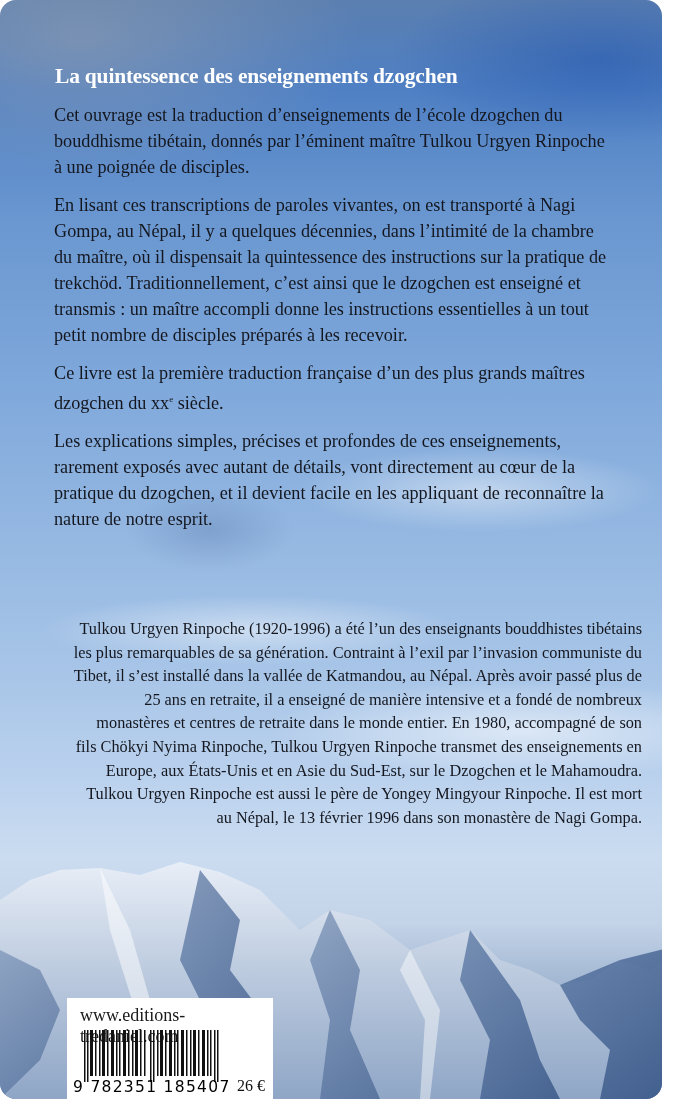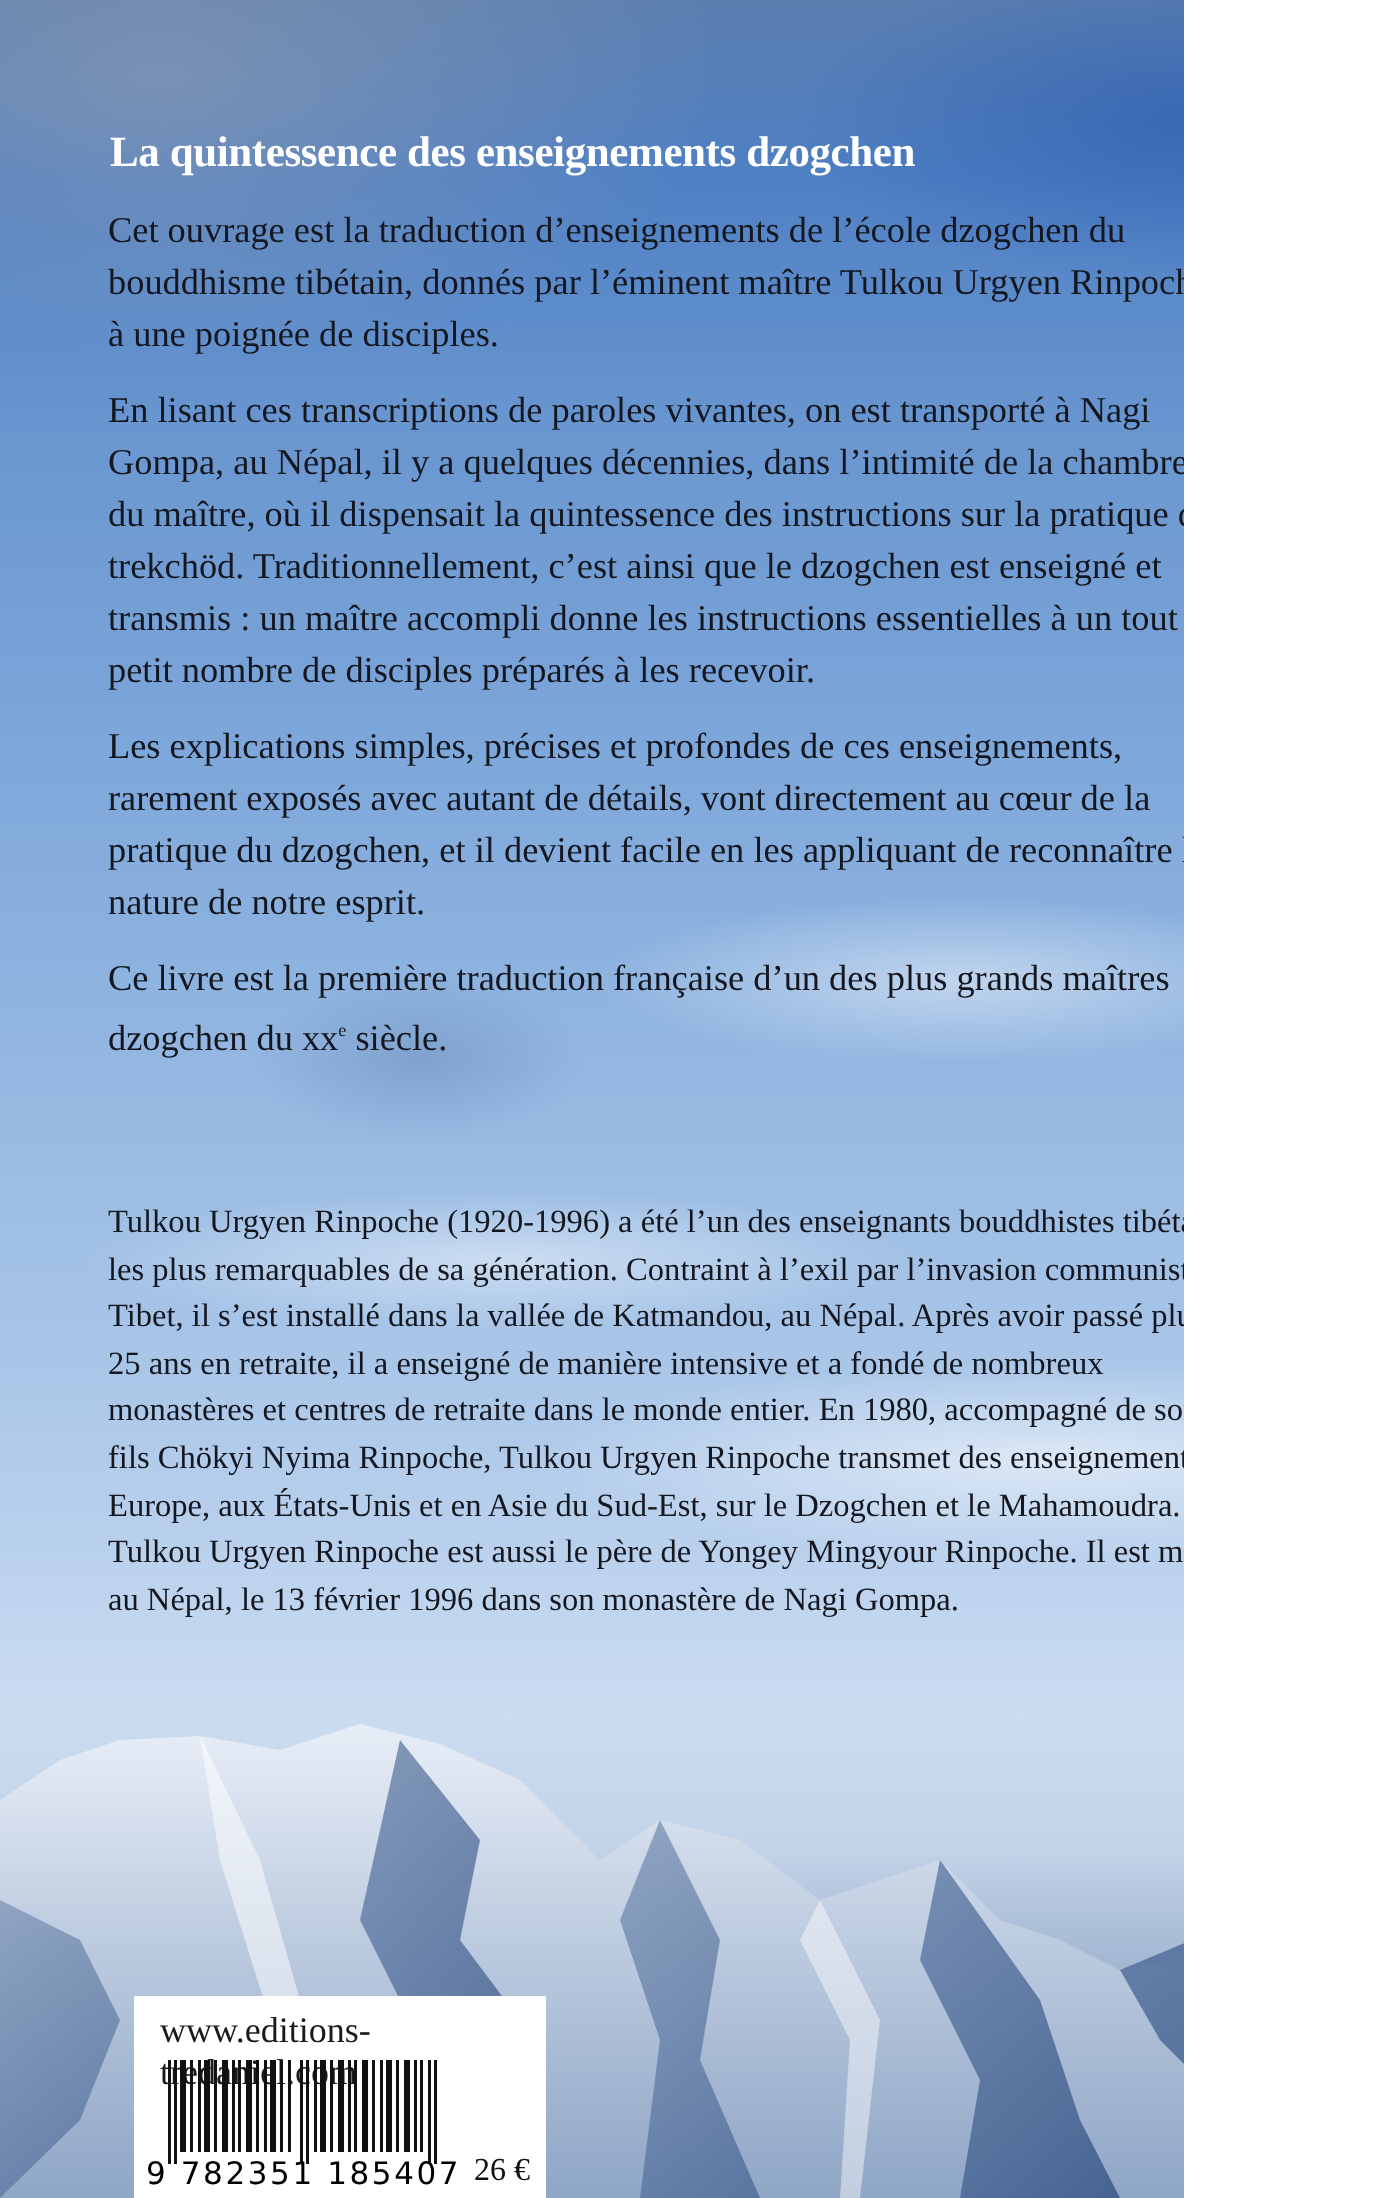--- a/index.html
+++ b/index.html
@@ -1,35 +1,35 @@
 <!DOCTYPE html>
 <html><head>
 <meta charset="utf-8">
 <style>
   html, body { margin:0; padding:0; }
   body { width:700px; height:1099px; overflow:hidden; position:relative;
     font-family:"Liberation Serif","DejaVu Serif",serif; }
-  .cover { position:absolute; left:0; top:0; width:592px; height:1099px; overflow:hidden;
-    background: linear-gradient(180deg, #5b7fb0 0%, #4f80c4 8%, #6a97d0 20%, #7fa8db 35%, #96b9e2 50%, #a9c6e8 62%, #bdd3ee 72%, #cbdcf0 78%, #c3d3e8 84%, #9fb4d0 90%, #7e97bb 96%, #6f88ae 100%); }
+  .cover { position:absolute; left:0; top:0; width:662px; height:1099px; overflow:hidden;
+    background: linear-gradient(180deg, #5b7fb0 0%, #4f80c4 8%, #6a97d0 20%, #7fa8db 35%, #96b9e2 50%, #a9c6e8 62%, #bdd3ee 72%, #cbdcf0 78%, #c3d3e8 84%, #9fb4d0 90%, #7e97bb 96%, #6f88ae 100%); border-radius: 16px; }
   .cover::before { content:""; position:absolute; left:0; top:0; width:700px; height:300px;
     background: radial-gradient(ellipse 400px 200px at 80px 40px, rgba(150,160,175,0.55), rgba(150,160,175,0) 70%),
                 radial-gradient(ellipse 300px 120px at 600px 60px, rgba(30,80,170,0.5), rgba(30,80,170,0) 70%); }
   .clouds { position:absolute; left:0; top:430px; width:700px; height:360px;
     background: radial-gradient(ellipse 260px 60px at 480px 60px, rgba(255,255,255,0.45), rgba(255,255,255,0) 70%),
                 radial-gradient(ellipse 300px 50px at 250px 200px, rgba(255,255,255,0.45), rgba(255,255,255,0) 70%),
                 radial-gradient(ellipse 360px 70px at 520px 300px, rgba(255,255,255,0.55), rgba(255,255,255,0) 70%),
                 radial-gradient(ellipse 120px 60px at 210px 100px, rgba(90,120,170,0.35), rgba(90,120,170,0) 70%); }
   .mountains { position:absolute; left:0; top:860px; width:700px; height:239px; }
   .title { position:absolute; left:55px; top:64px; margin:0; font-size:21.5px; font-weight:bold;
     color:#ffffff; letter-spacing:-0.2px; }
   .text-block { position:absolute; left:54px; width:560px; font-size:18.2px; line-height:26px;
     color:#14171f; margin:0; }
   .text-block p { margin:0 0 12px 0; }
   .bio { position:absolute; left:54px; top:599px; width:570px; font-size:16.3px; line-height:23.6px;
-    color:#14171f; margin:0; }
+    color:#14171f; margin:18px;text-align:right; }
   sup { font-size:9px; vertical-align:7px; }
   .barcode-box { position:absolute; left:67px; top:998px; width:206px; height:101px; background:#ffffff; }
   .url { position:absolute; left:13px; top:7px; font-size:18px; color:#1a1a1a; }
   .bars { position:absolute; left:17px; top:32px; width:138px; height:52px; }
   .isbn-digits { position:absolute; left:6px; top:80px; font-family:"DejaVu Sans","Liberation Sans",sans-serif;
     font-size:15.5px; letter-spacing:1.3px; color:#000000; }
   .price { position:absolute; right:8px; top:79px; font-size:16px; color:#111; }
 </style>
 </head>
 <body>
@@ -57,22 +57,22 @@
     <path d="M0,90 L40,110 L60,150 L40,200 L0,239 Z" fill="url(#rock)" opacity="0.5"></path>
     <path d="M100,8 L130,70 L150,140 L130,239 L120,239 L135,150 L110,70 Z" fill="#ffffff" opacity="0.5"></path>
     <path d="M410,90 L440,150 L430,239 L420,239 L425,160 L400,110 Z" fill="#ffffff" opacity="0.45"></path>
   </svg>
 
   <h1 class="title">La quintessence des enseignements dzogchen</h1>
 
   <div class="text-block" style="top:102px;">
     <p>Cet ouvrage est la traduction d’enseignements de l’école dzogchen du bouddhisme tibétain, donnés par l’éminent maître Tulkou Urgyen Rinpoche à une poignée de disciples.</p>
     <p>En lisant ces transcriptions de paroles vivantes, on est transporté à Nagi Gompa, au Népal, il y a quelques décennies, dans l’intimité de la chambre du maître, où il dispensait la quintessence des instructions sur la pratique de trekchöd. Traditionnellement, c’est ainsi que le dzogchen est enseigné et transmis : un maître accompli donne les instructions essentielles à un tout petit nombre de disciples préparés à les recevoir.</p>
+    <p><span>Ce livre est la première traduction française d’un des plus grands maîtres dzogchen du xx</span><sup>e</sup><span> siècle.</span></p>
     <p>Les explications simples, précises et profondes de ces enseignements, rarement exposés avec autant de détails, vont directement au cœur de la pratique du dzogchen, et il devient facile en les appliquant de reconnaître la nature de notre esprit.</p>
-    <p><span>Ce livre est la première traduction française d’un des plus grands maîtres dzogchen du xx</span><sup>e</sup><span> siècle.</span></p>
   </div>
 
   <p class="bio">Tulkou Urgyen Rinpoche (1920-1996) a été l’un des enseignants bouddhistes tibétains les plus remarquables de sa génération. Contraint à l’exil par l’invasion communiste du Tibet, il s’est installé dans la vallée de Katmandou, au Népal. Après avoir passé plus de 25 ans en retraite, il a enseigné de manière intensive et a fondé de nombreux monastères et centres de retraite dans le monde entier. En 1980, accompagné de son fils Chökyi Nyima Rinpoche, Tulkou Urgyen Rinpoche transmet des enseignements en Europe, aux États-Unis et en Asie du Sud-Est, sur le Dzogchen et le Mahamoudra. Tulkou Urgyen Rinpoche est aussi le père de Yongey Mingyour Rinpoche. Il est mort au Népal, le 13 février 1996 dans son monastère de Nagi Gompa.</p>
 
   <div class="barcode-box">
     <div class="url">www.editions-tredaniel.com</div>
     <svg class="bars" viewBox="0 0 138 52" preserveAspectRatio="none">
       <g fill="#111">
         <rect x="0" y="0" width="1.5" height="52"></rect>
           <rect x="3" y="0" width="1.5" height="52"></rect>

